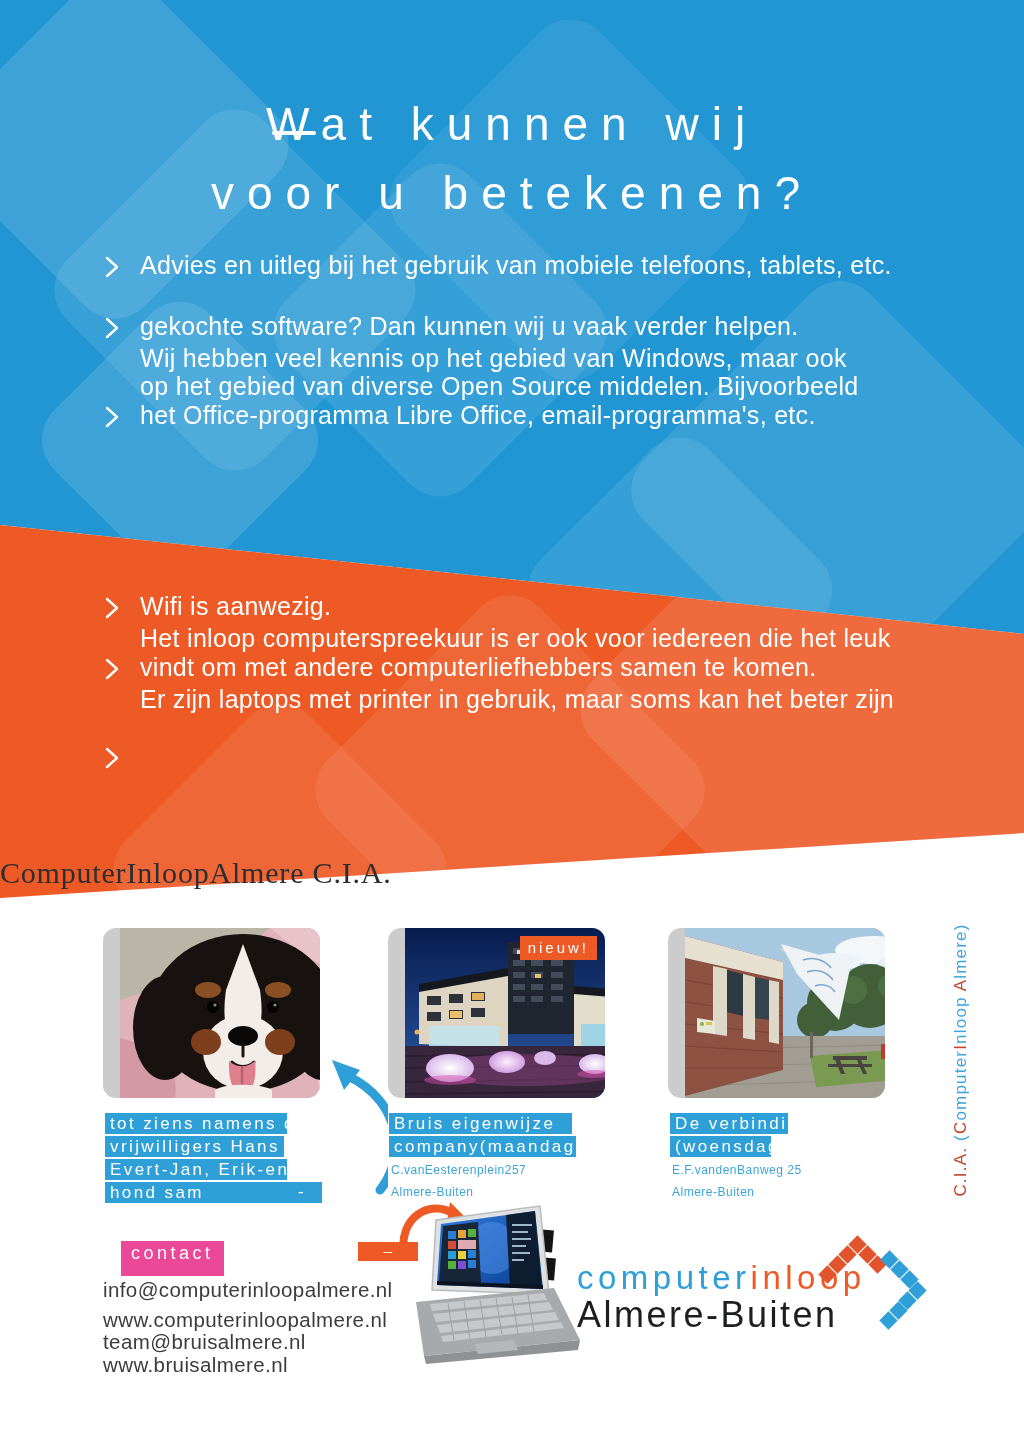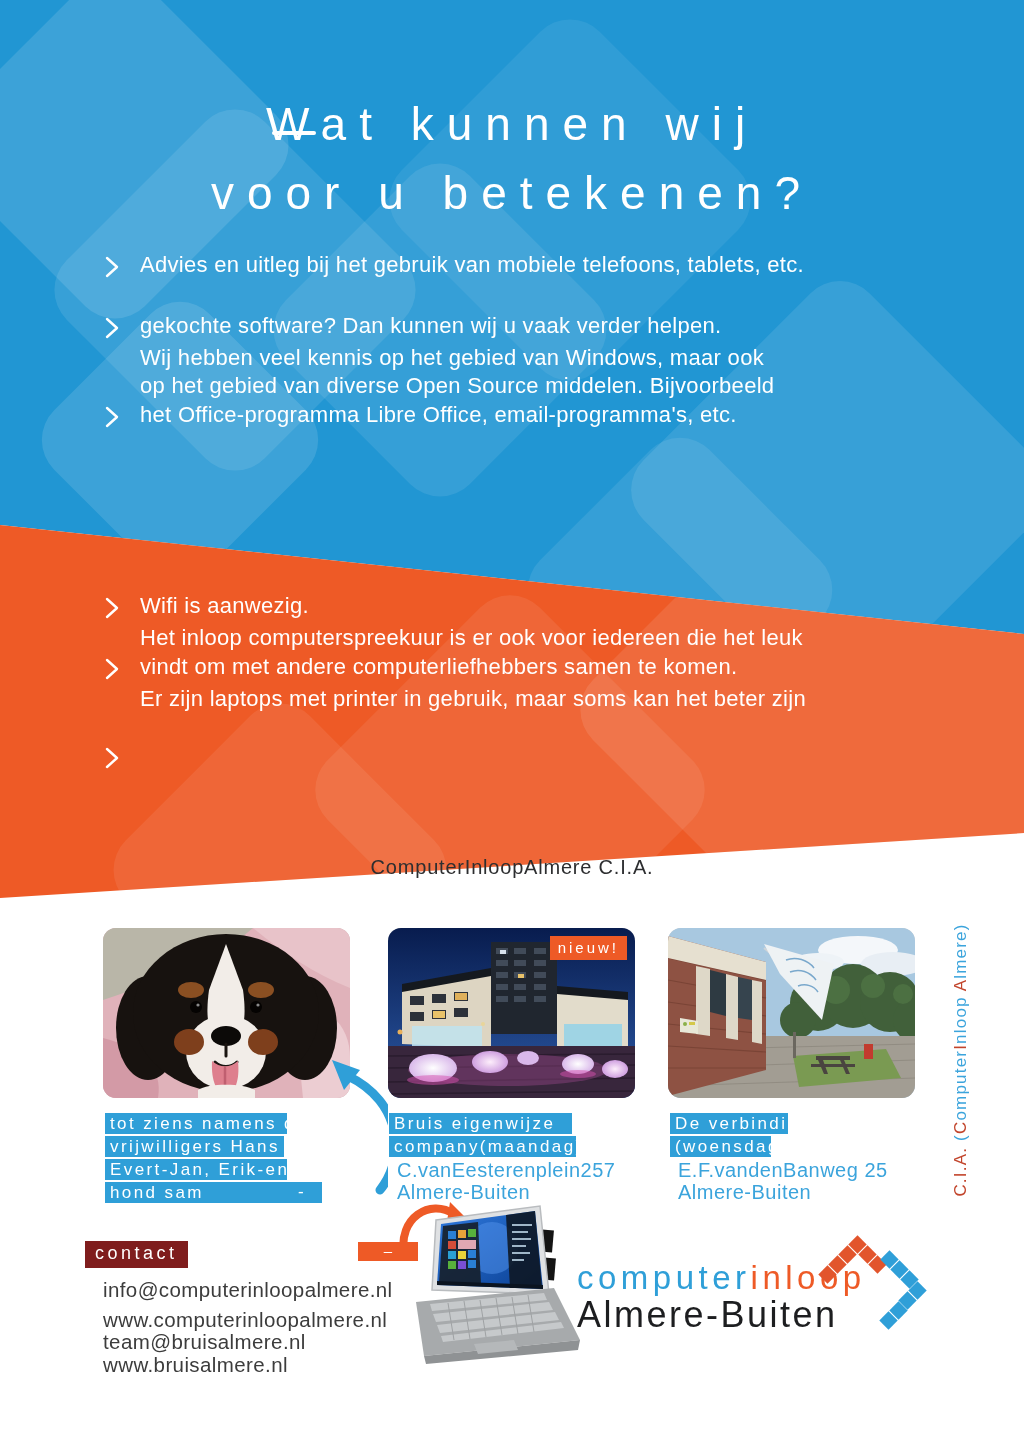--- a/index.html
+++ b/index.html
@@ -15,54 +15,54 @@
   .diamond{position:absolute;border-radius:42px;transform:rotate(45deg);background:#ffffff;}
   
   .title{position:absolute;top:90px;left:0;width:100%;text-align:center;color:#fff;
          font-size:46px;letter-spacing:13px;line-height:69px;font-weight:400;}
   .w-dash{position:absolute;left:272px;top:131px;width:44px;height:4px;background:#fff;border-radius:2px;}
   .bullets{position:absolute;left:103px;width:850px;color:#fff;}
   .bullets-top{top:251px;}
   .bullets-orange{top:592px;}
   .brow{display:flex;align-items:flex-start;min-height:28.5px;}
   .chev{width:37px;flex:0 0 37px;padding-top:4px;}
-  .btxt{font-size:22px;letter-spacing:0.3px;line-height:28.5px;white-space:nowrap;text-align:right;}
-  
-  .section-heading{position:absolute;top:856px;left:0;width:100%;text-align:center;
-     color:#2d2e30;font-size:20px;letter-spacing:0.8px;}
-  
-  .card{position:absolute;top:928px;width:247px;height:170px;border-radius:13px;overflow:hidden;background:#ccc;}
+  .btxt{font-size:25px;letter-spacing:0.3px;line-height:28.5px;white-space:nowrap;text-align:right;}
+  
+  .section-heading{position:absolute;top:856px;left:0;width:100%;
+     color:#2d2e30;font-size:30px;letter-spacing:0.8px;font-family:Liberation Serif, serif;}
+  
+  .card{position:absolute;top:928px;width:200px;height:170px;border-radius:13px;overflow:hidden;background:#ccc;padding-left:17px;}
   .card svg{display:block;}
   #card0{left:103px;} #card1{left:388px;} #card2{left:668px;}
   .badge{position:absolute;top:8px;right:8px;background:#ee5a26;color:#fff;
      font-size:15px;letter-spacing:3px;padding:3px 8px 4px;}
   
   .cap{position:absolute;top:1113px;width:250px;}
   #cap0{left:105px;} #cap1{left:389px;} #cap2{left:670px;}
   .hl{box-sizing:border-box;background:#2f9fd8;color:#fff;font-size:17px;letter-spacing:2.4px;
       line-height:20px;height:21px;padding:1px 5px 0;margin-bottom:2px;
       white-space:nowrap;overflow:hidden;position:relative;}
   .hl .dash{position:absolute;right:16px;top:0;}
   #cap0 .hl:nth-of-type(1){width:182px;}
   #cap0 .hl:nth-of-type(2){width:179px;}
   #cap0 .hl:nth-of-type(3){width:182px;}
   #cap0 .hl:nth-of-type(4){width:217px;}
   #cap1 .hl:nth-of-type(1){width:183px;}
   #cap1 .hl:nth-of-type(2){width:187px;}
   #cap2 .hl:nth-of-type(1){width:118px;}
   #cap2 .hl:nth-of-type(2){width:101px;}
-  .pl{color:#3ba4dc;font-size:20px;letter-spacing:0.5px;line-height:22px;white-space:nowrap;padding-left:8px;}
+  .pl{color:#3ba4dc;font-size:12px;letter-spacing:0.5px;line-height:22px;white-space:nowrap;padding-left:2px;}
   
   .blue-arrow{position:absolute;left:308px;top:1058px;}
   .orange-arrow{position:absolute;left:398px;top:1196px;}
   .orange-dashbar{position:absolute;left:358px;top:1242px;width:60px;height:19px;background:#ee5a26;
       color:#fff;text-align:center;font-size:15px;line-height:18px;}
   
-  .contact-badge{position:absolute;left:85px;top:1241px;background:#7f1d1d;color:#fff;
-      font-size:18px;letter-spacing:3.5px;padding:2px 10px 4px;}
+  .contact-badge{position:absolute;left:121px;top:1241px;background:#ec4899;color:#fff;
+      font-size:18px;letter-spacing:3.5px;padding:2px 10px 12px;}
   .contact-lines{position:absolute;left:103px;top:1270px;color:#3c3c3c;}
   .cline{font-size:20.5px;letter-spacing:0.4px;line-height:22.5px;white-space:nowrap;}
   .cline:first-child{margin-bottom:7px;margin-top:9px;}
   
   .laptop{position:absolute;left:402px;top:1198px;}
   
   .logo-line1{position:absolute;left:577px;top:1259px;font-size:33px;letter-spacing:4.5px;white-space:nowrap;}
   .logo-part-blue{color:#2f9fd8;} .logo-part-orange{color:#ee5a26;}
   .logo-line2{position:absolute;left:577px;top:1294px;font-size:36px;letter-spacing:2.5px;color:#1d1e20;white-space:nowrap;}
   .logo-mark{position:absolute;left:818px;top:1226px;}

